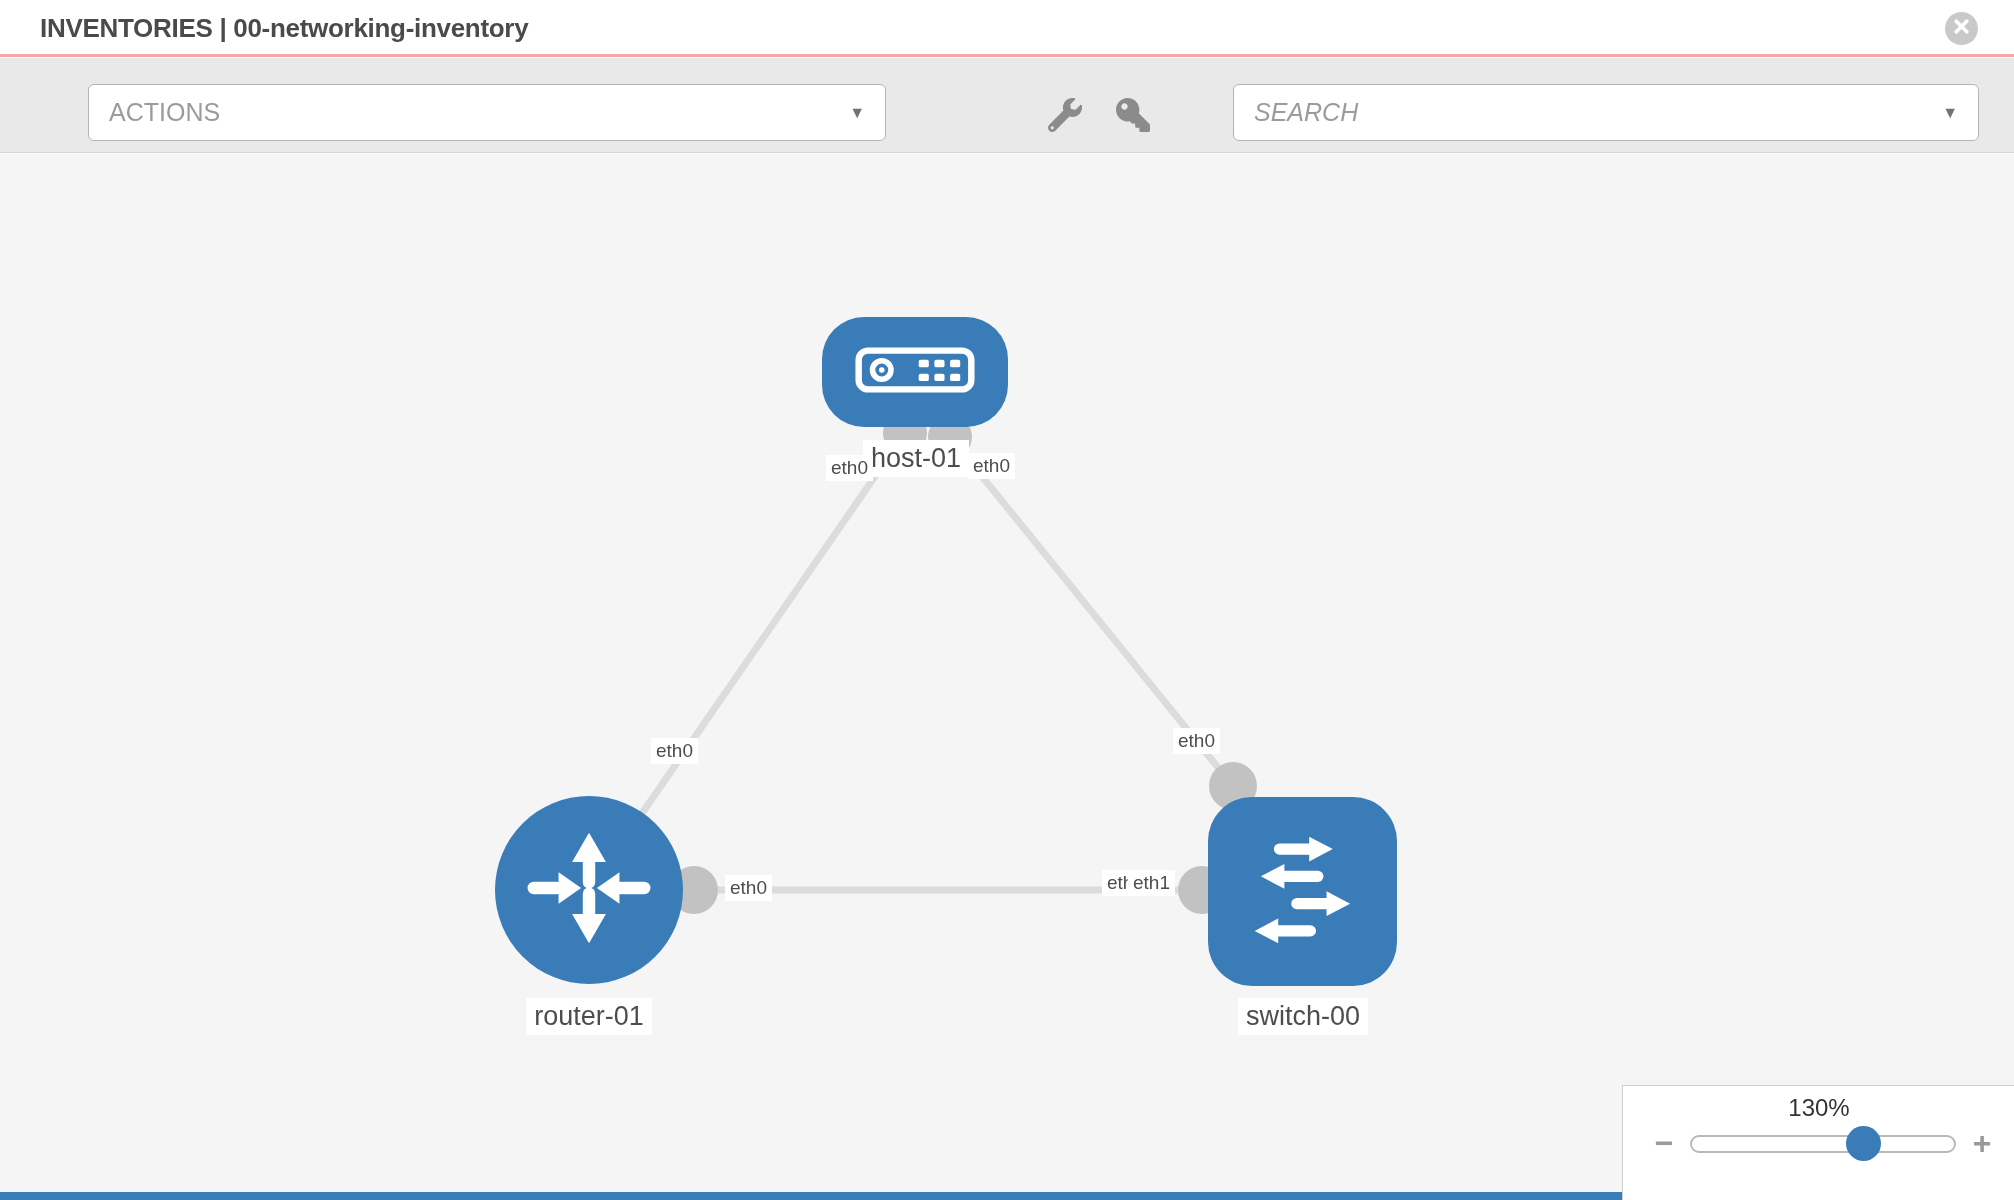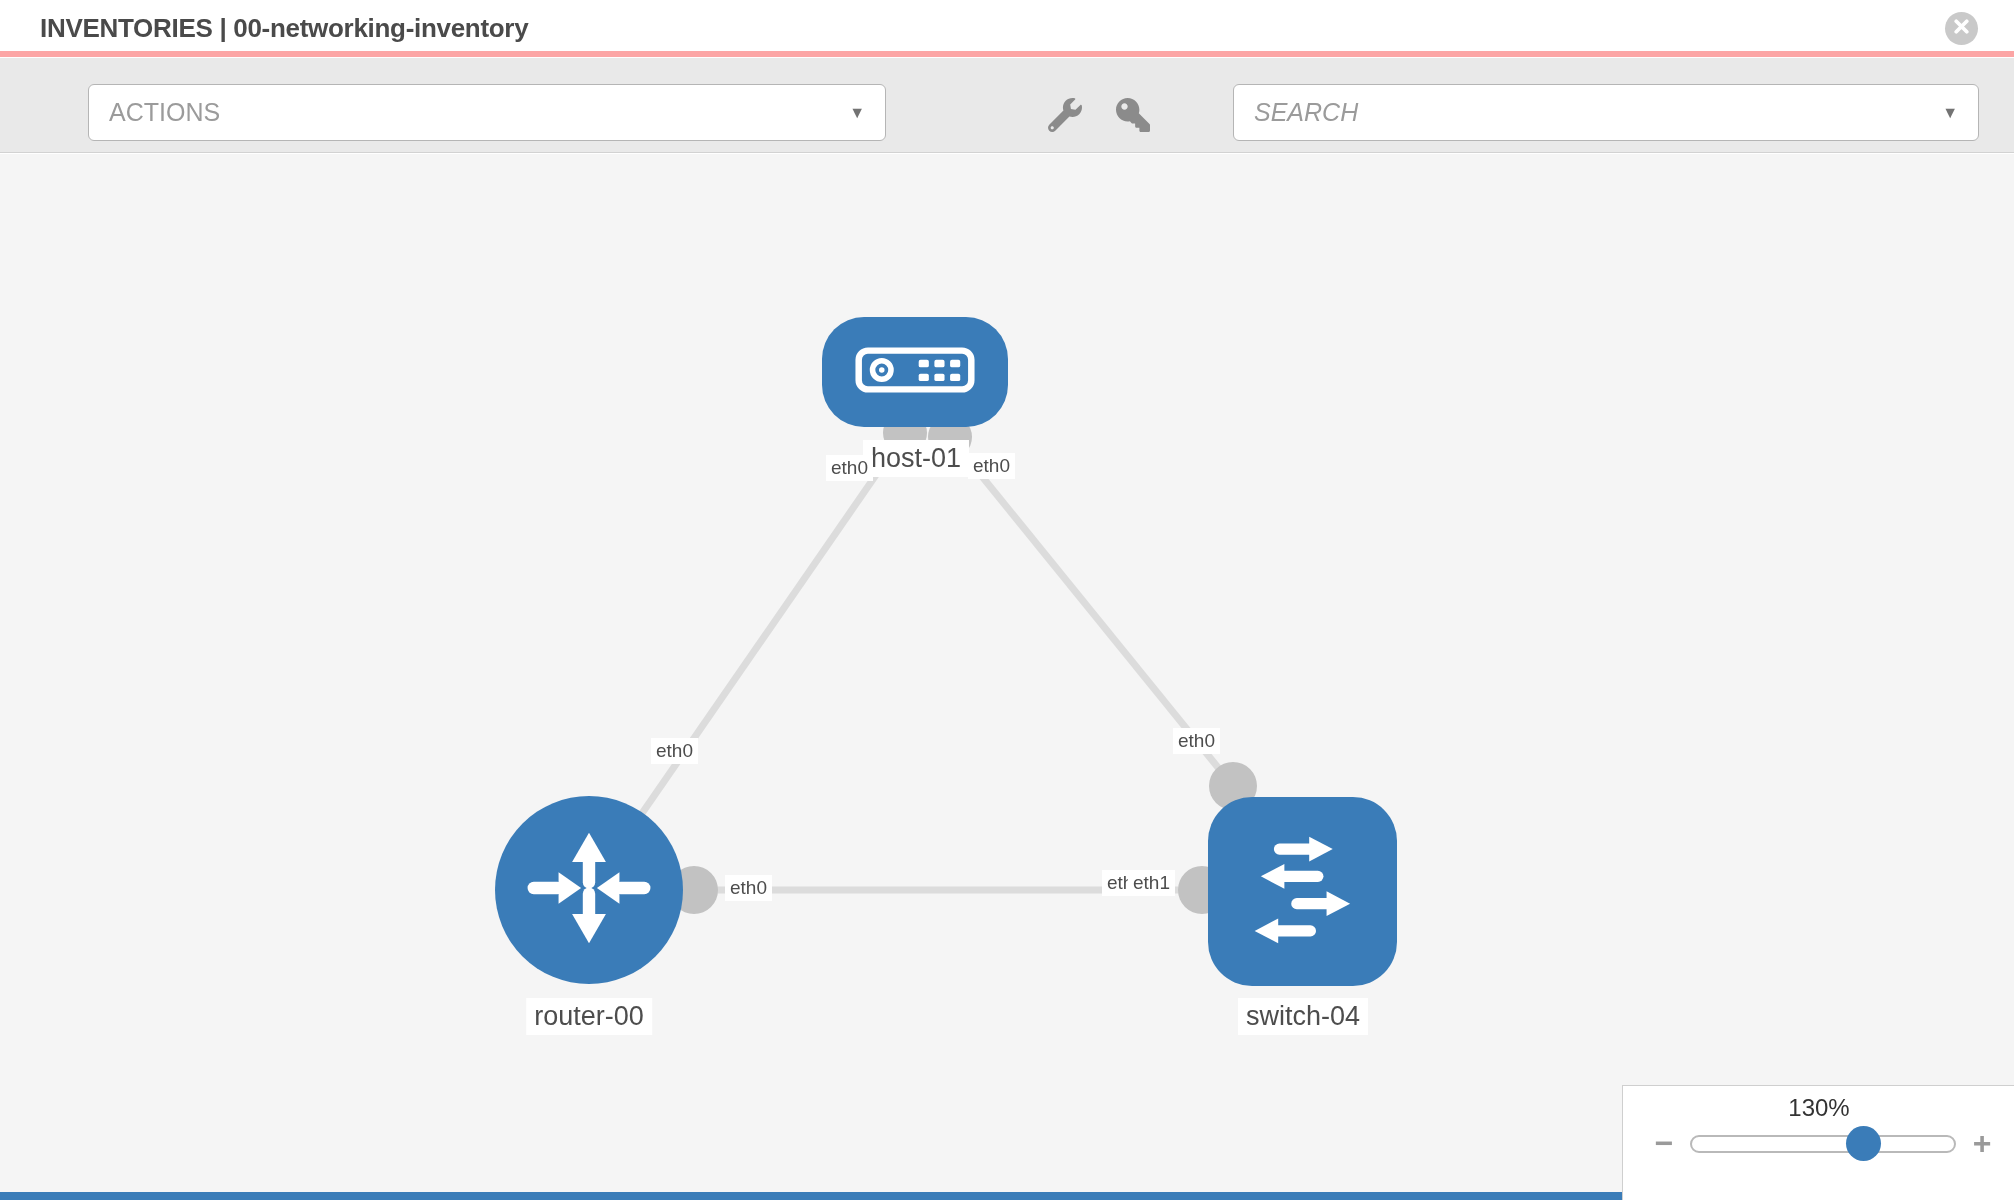--- a/index.html
+++ b/index.html
@@ -1,21 +1,21 @@
 <!DOCTYPE html>
 <html><head>
 <meta charset="utf-8">
 <style>
   * { margin:0; padding:0; box-sizing:border-box; }
   html,body { width:2014px; height:1200px; overflow:hidden; }
   body { font-family:"Liberation Sans", sans-serif; background:#fff; position:relative; }
 
   
   .header { position:absolute; top:0; left:0; width:2014px; height:57px;
-            background:#ffffff; border-bottom:6px solid #fca5a5; z-index:10; }
+            background:#ffffff; border-bottom:3px solid #fca5a5; z-index:10; }
   .title  { position:absolute; left:40px; top:0; line-height:57px;
             font-size:26px; font-weight:bold; color:#4a4a4a; letter-spacing:-0.3px; }
   .close-btn { position:absolute; right:36px; top:12px; width:33px; height:33px;
                border-radius:50%; background:#c9c9c9; display:flex;
                align-items:center; justify-content:center; cursor:pointer; }
   .close-btn svg { width:15px; height:15px; }
 
   
   .toolbar { position:absolute; top:58px; left:0; width:2014px; height:95px;
              background:#e9e9e9; border-bottom:1px solid #d2d2d2; z-index:9; }
@@ -177,22 +177,22 @@
           <line x1="45" y1="61" x2="70" y2="61"></line>
           <polygon points="69,51 69,71 88,61" stroke="none"></polygon>
           <line x1="56" y1="83" x2="29" y2="83"></line>
           <polygon points="30,73 30,93 11,83" stroke="none"></polygon>
         </g>
       </svg>
     </span>
   </div>
 
   <div class="node-label" style="left:916px;  top:286px;">host-01</div>
-  <div class="node-label" style="left:589px;  top:844px;">router-00</div>
-  <div class="node-label" style="left:1303px; top:844px;">switch-04</div>
+  <div class="node-label" style="left:589px;  top:844px;">router-01</div>
+  <div class="node-label" style="left:1303px; top:844px;">switch-00</div>
 
   <div class="if-label" style="left:826px;  top:301px;">eth0</div>
   <div class="if-label" style="left:968px;  top:299px;">eth0</div>
   <div class="if-label" style="left:651px;  top:584px;">eth0</div>
   <div class="if-label" style="left:1173px; top:574px;">eth0</div>
   <div class="if-label" style="left:725px;  top:721px;">eth0</div>
   <div class="if-overlap" style="left:1102px; top:716px;">
     <span class="under">eth0</span>
     <span class="over">eth1</span>
   </div>

